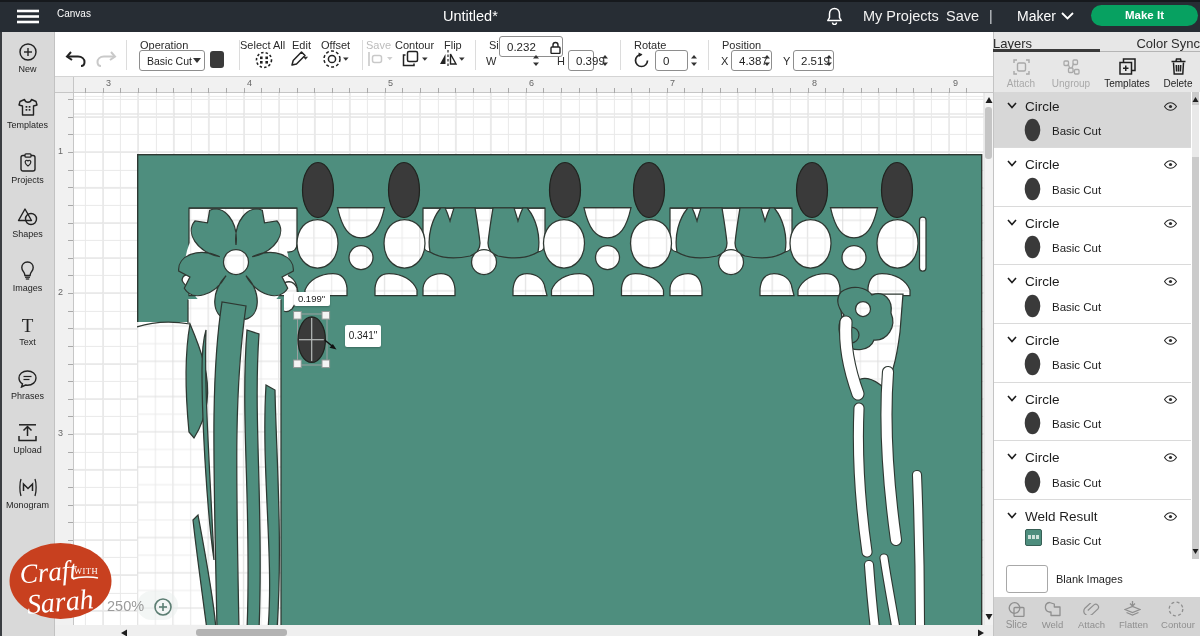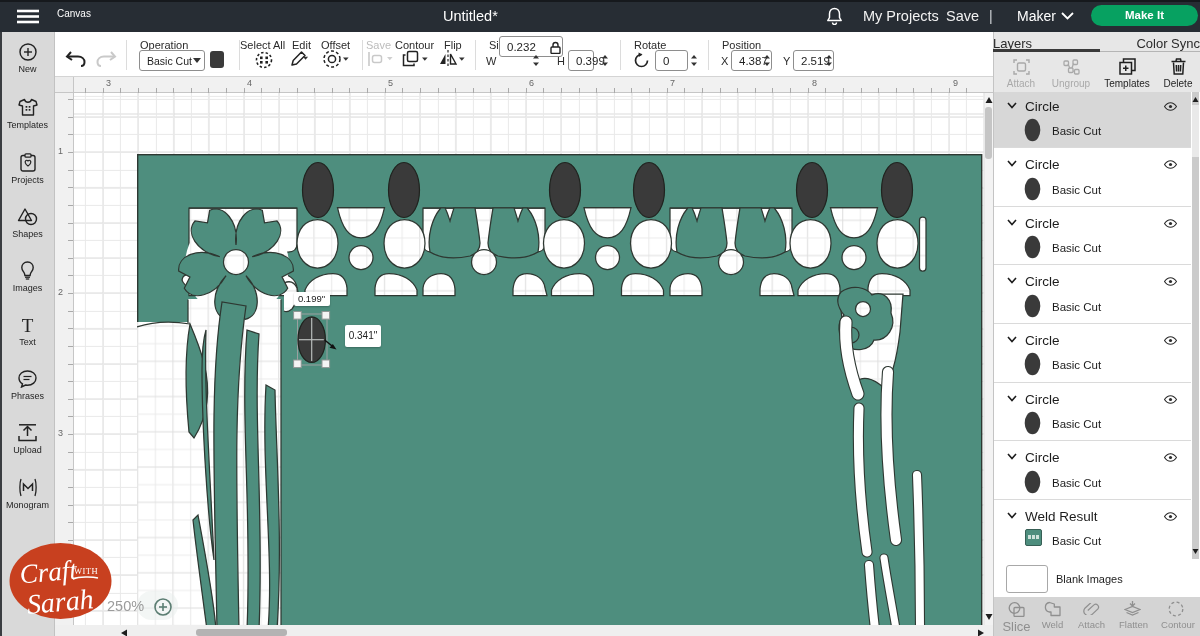--- a/index.html
+++ b/index.html
@@ -527,21 +527,21 @@
 <svg class="abs" style="left:1124px;top:600px" width="17" height="17" viewBox="0 0 17 17">
       <g fill="none" stroke="#8f8f8f" stroke-width="1.3">
         <path d="M8.5 1 L8.5 5.5 M6 3.5 L8.5 6 L11 3.5"></path>
         <path d="M1 9.5 L8.5 6.5 L16 9.5 L8.5 12.5 Z"></path>
         <path d="M2.5 12.5 L8.5 15 L14.5 12.5"></path>
       </g>
     </svg>
 <svg class="abs" style="left:1168px;top:601px" width="16" height="16" viewBox="0 0 16 16">
       <circle cx="8" cy="8" r="6.8" fill="none" stroke="#8f8f8f" stroke-width="1.3" stroke-dasharray="3 2.4"></circle>
     </svg>
-<div class="abs" style="left:998px;top:619px;width:37px;text-align:center;font-size:13px;color:#8f8f8f">Slice</div>
+<div class="abs" style="left:998px;top:619px;width:37px;text-align:center;font-size:10px;color:#8f8f8f">Slice</div>
 <div class="abs" style="left:1034px;top:619px;width:37px;text-align:center;font-size:9.5px;color:#8f8f8f">Weld</div>
 <div class="abs" style="left:1071px;top:619px;width:41px;text-align:center;font-size:9.5px;color:#8f8f8f">Attach</div>
 <div class="abs" style="left:1112px;top:619px;width:43px;text-align:center;font-size:9.5px;color:#8f8f8f">Flatten</div>
 <div class="abs" style="left:1155px;top:619px;width:46px;text-align:center;font-size:9.5px;color:#8f8f8f">Contour</div>
 
 <div class="abs" style="left:137px;top:591px;width:41px;height:29px;background:rgba(234,238,236,0.55);border-radius:15px"></div>
 <div class="abs" style="left:107px;top:598px;font-size:14.5px;color:#9b9b9b">250%</div>
 <svg class="abs" style="left:154px;top:598px" width="18" height="18" viewBox="0 0 18 18">
       <circle cx="9" cy="9" r="8" fill="none" stroke="#5b7d72" stroke-width="1.6"></circle>
       <line x1="9" y1="5" x2="9" y2="13" stroke="#5b7d72" stroke-width="1.6"></line>

